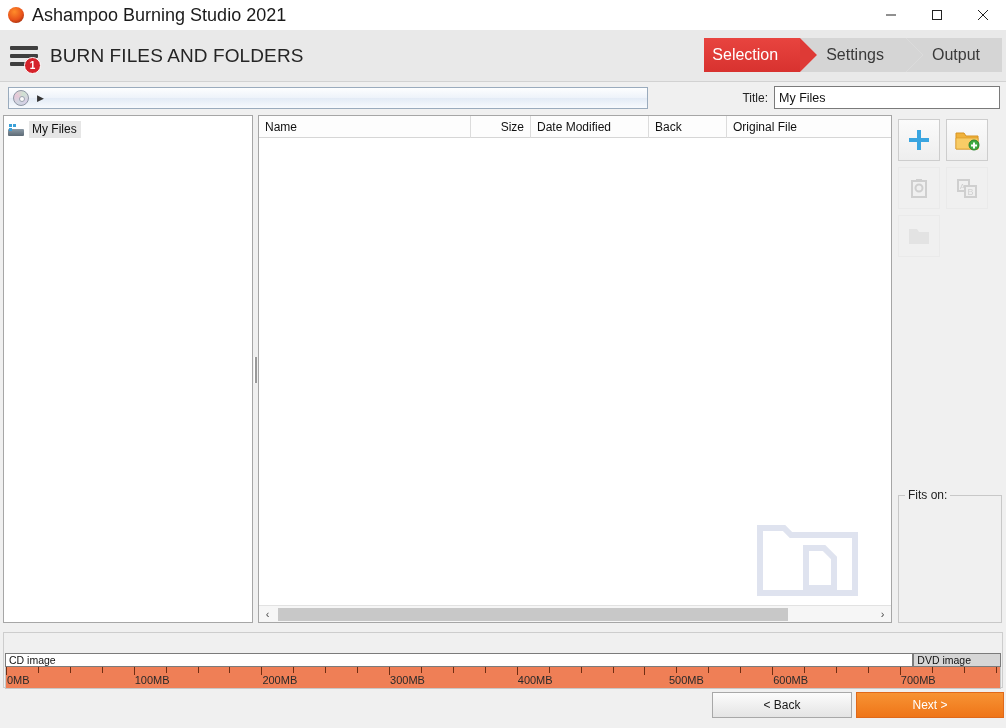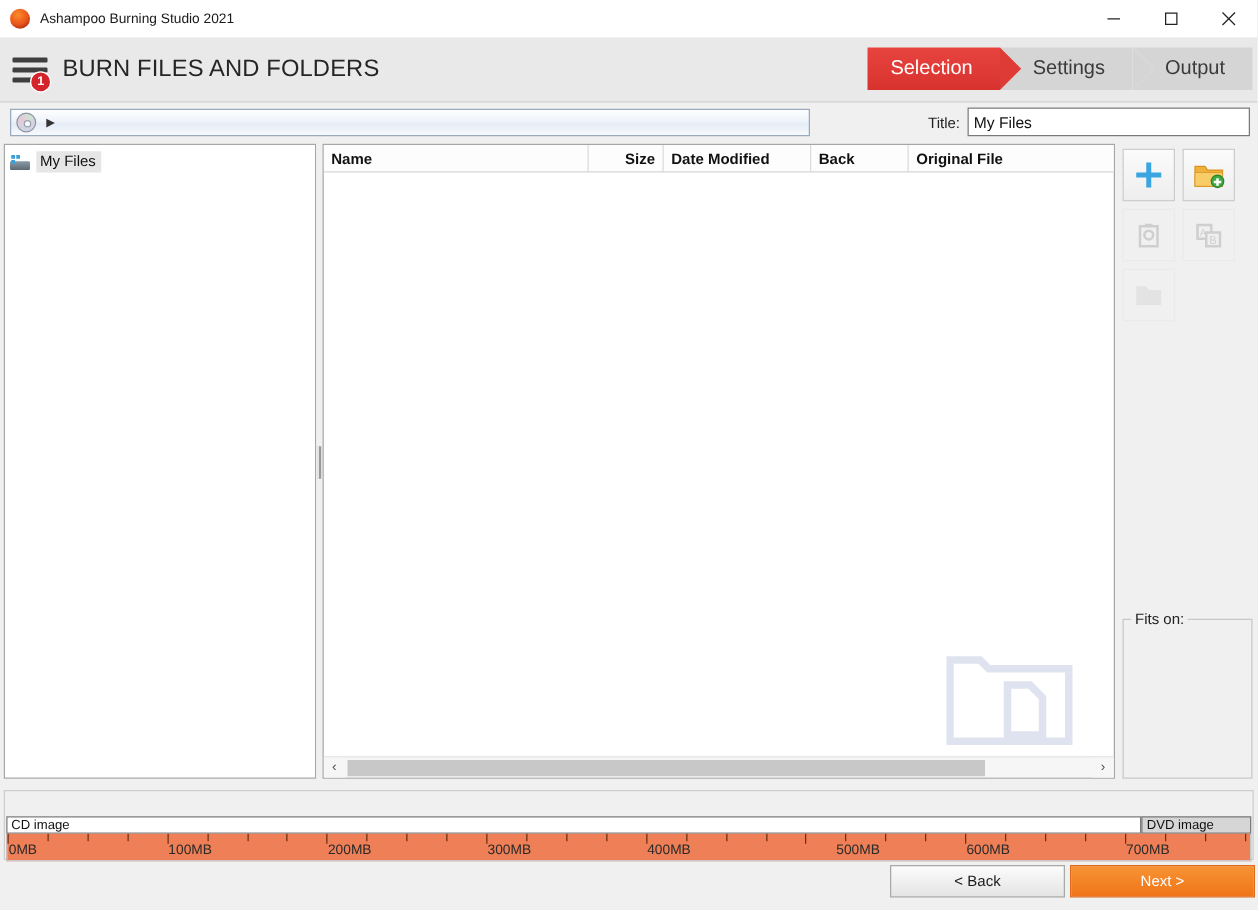--- a/index.html
+++ b/index.html
@@ -18,21 +18,21 @@
     background: #ffffff;
     display: flex; align-items: center;
     position: relative;
   }
   #app-icon {
     width: 16px; height: 16px; margin-left: 8px; margin-right: 8px;
     border-radius: 50%;
     background: radial-gradient(circle at 40% 30%, #ff8c2a 0%, #e8521a 55%, #7a1a08 100%);
     flex: 0 0 auto;
   }
-  #title-text { font-size: 11px; color: #1a1a1a; }
+  #title-text { font-size: 18px; color: #1a1a1a; }
   .wbtn {
     width: 46px; height: 30px;
     display: flex; align-items: center; justify-content: center;
     font-size: 13px; color: #000;
   }
   #wbtns { position: absolute; right: 0; top: 0; display: flex; }
 
   
   #header {
     height: 52px; width: 100%;
@@ -73,21 +73,21 @@
     height: 34px;
   }
   .step {
     position: relative;
     display: flex; align-items: center; justify-content: center;
     font-size: 16px;
     padding: 0 22px 0 26px;
     background: #d5d5d5;
     color: #3a3a3a;
   }
-  .step:first-child { padding-left: 18px; }
+  .step:first-child { padding-left: 8px; }
   .step::after {
     content: ""; position: absolute; right: -17px; top: 0;
     width: 0; height: 0; z-index: 2;
     border-top: 17px solid transparent;
     border-bottom: 17px solid transparent;
     border-left: 17px solid #d5d5d5;
   }
   .step.active {
     background: linear-gradient(180deg,#e8443f 0%, #d8322f 100%);
     color: #ffffff;
@@ -198,21 +198,21 @@
     height: 22px; width: 100%;
     background: #fdfdfd;
     border-bottom: 1px solid #d6d6d6;
     display: flex; align-items: center;
     font-size: 12px; color: #111;
   }
   .col {
     height: 22px; display: flex; align-items: center;
     border-right: 1px solid #dcdcdc;
     padding: 0 6px;
-    overflow: hidden; white-space: nowrap; font-weight: bold;
+    overflow: hidden; white-space: nowrap;
   }
   .col.num { justify-content: flex-end; }
   #listbody { position: absolute; left: 0; top: 22px; right: 0; bottom: 18px; }
   #watermark {
     position: absolute; left: 498px; top: 378px;
     width: 104px; height: 82px;
   }
   #hscroll {
     position: absolute; left: 0; right: 0; bottom: 0; height: 17px;
     background: #f6f6f6; border-top: 1px solid #e2e2e2;

